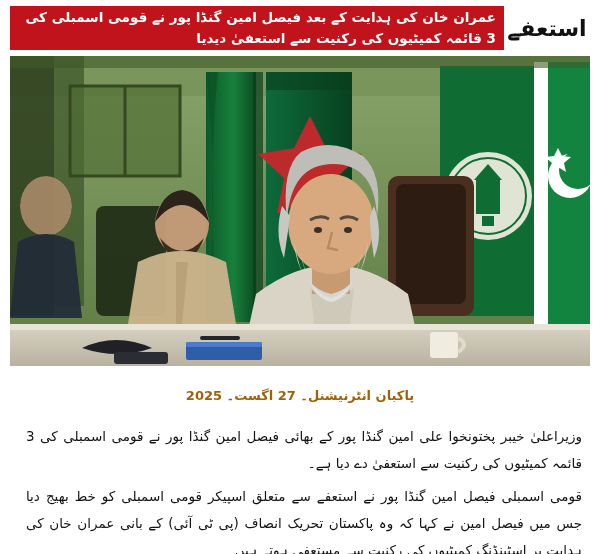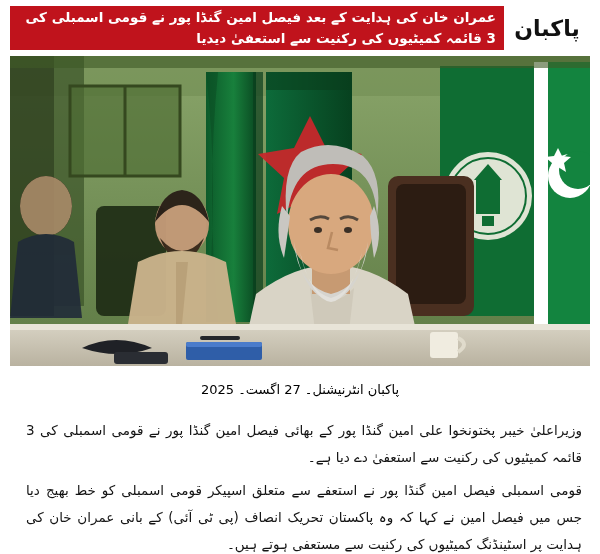--- a/index.html
+++ b/index.html
@@ -70,24 +70,24 @@
     position: relative;
     margin: 6px 10px 0 10px;
     height: 310px;
     overflow: hidden;
     background: #2f4a22;
   }
   .photo svg { display: block; }
 
   
   .byline {
-    margin-top: 16px;
+    margin-top: 22px;
     text-align: center;
-    color: #000000;
-    font-weight: normal;
+    color: #a16207;
+    font-weight: bold;
     font-size: 13px;
     direction: rtl;
     font-family: "DejaVu Sans", sans-serif;
   }
 
   
   .article {
     margin: 20px 18px 0 18px;
     direction: rtl;
     text-align: justify;
@@ -98,21 +98,21 @@
   }
   .article p { margin: 0 0 6px 8px; }
 </style>
 </head>
 <body>
 
 <div class="page">
 
   <div class="header-banner">
     <div class="brand-box">
-      <span class="brand-text">پاکبان</span>
+      <span class="brand-text">استعفے</span>
     </div>
     <div class="headline-wrap">
       <div class="headline">عمران خان کی ہدایت کے بعد فیصل امین گنڈا پور نے قومی اسمبلی کی 3 قائمہ کمیٹیوں کی رکنیت سے استعفیٰ دیدیا</div>
     </div>
   </div>
 
   <div class="photo">
     <svg width="580" height="310" viewBox="0 0 580 310">
       <defs>
         <linearGradient id="wallg" x1="0" y1="0" x2="0" y2="1">

